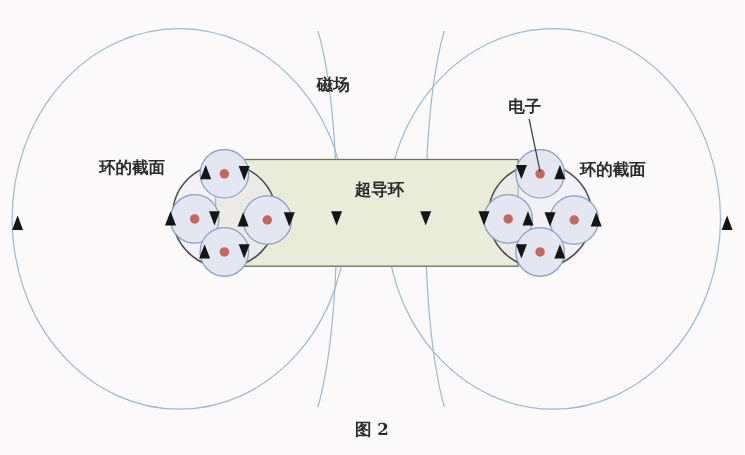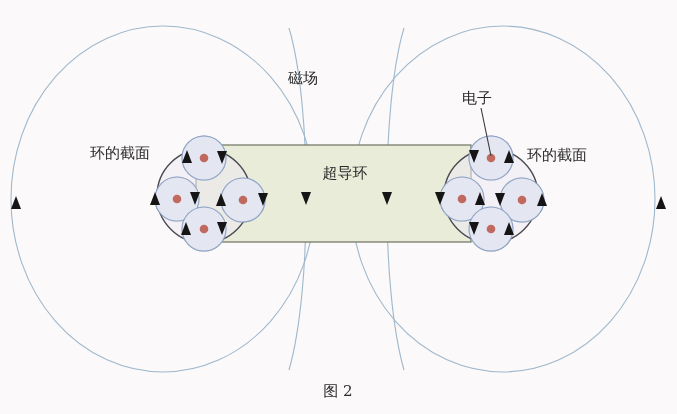--- a/index.html
+++ b/index.html
@@ -7,20 +7,21 @@
     padding: 0;
     background: #ffffff;
   }
   #figure-root {
     position: relative;
     width: 677px;
     height: 414px;
     background: #fbf9fa;
     font-family: "DejaVu Sans", "Liberation Sans", sans-serif;
     overflow: hidden;
+    font-weight: bold;
   }
   #figure-svg {
     position: absolute;
     left: 0;
     top: 0;
     width: 677px;
     height: 414px;
     display: block;
   }
   .fig-label {

